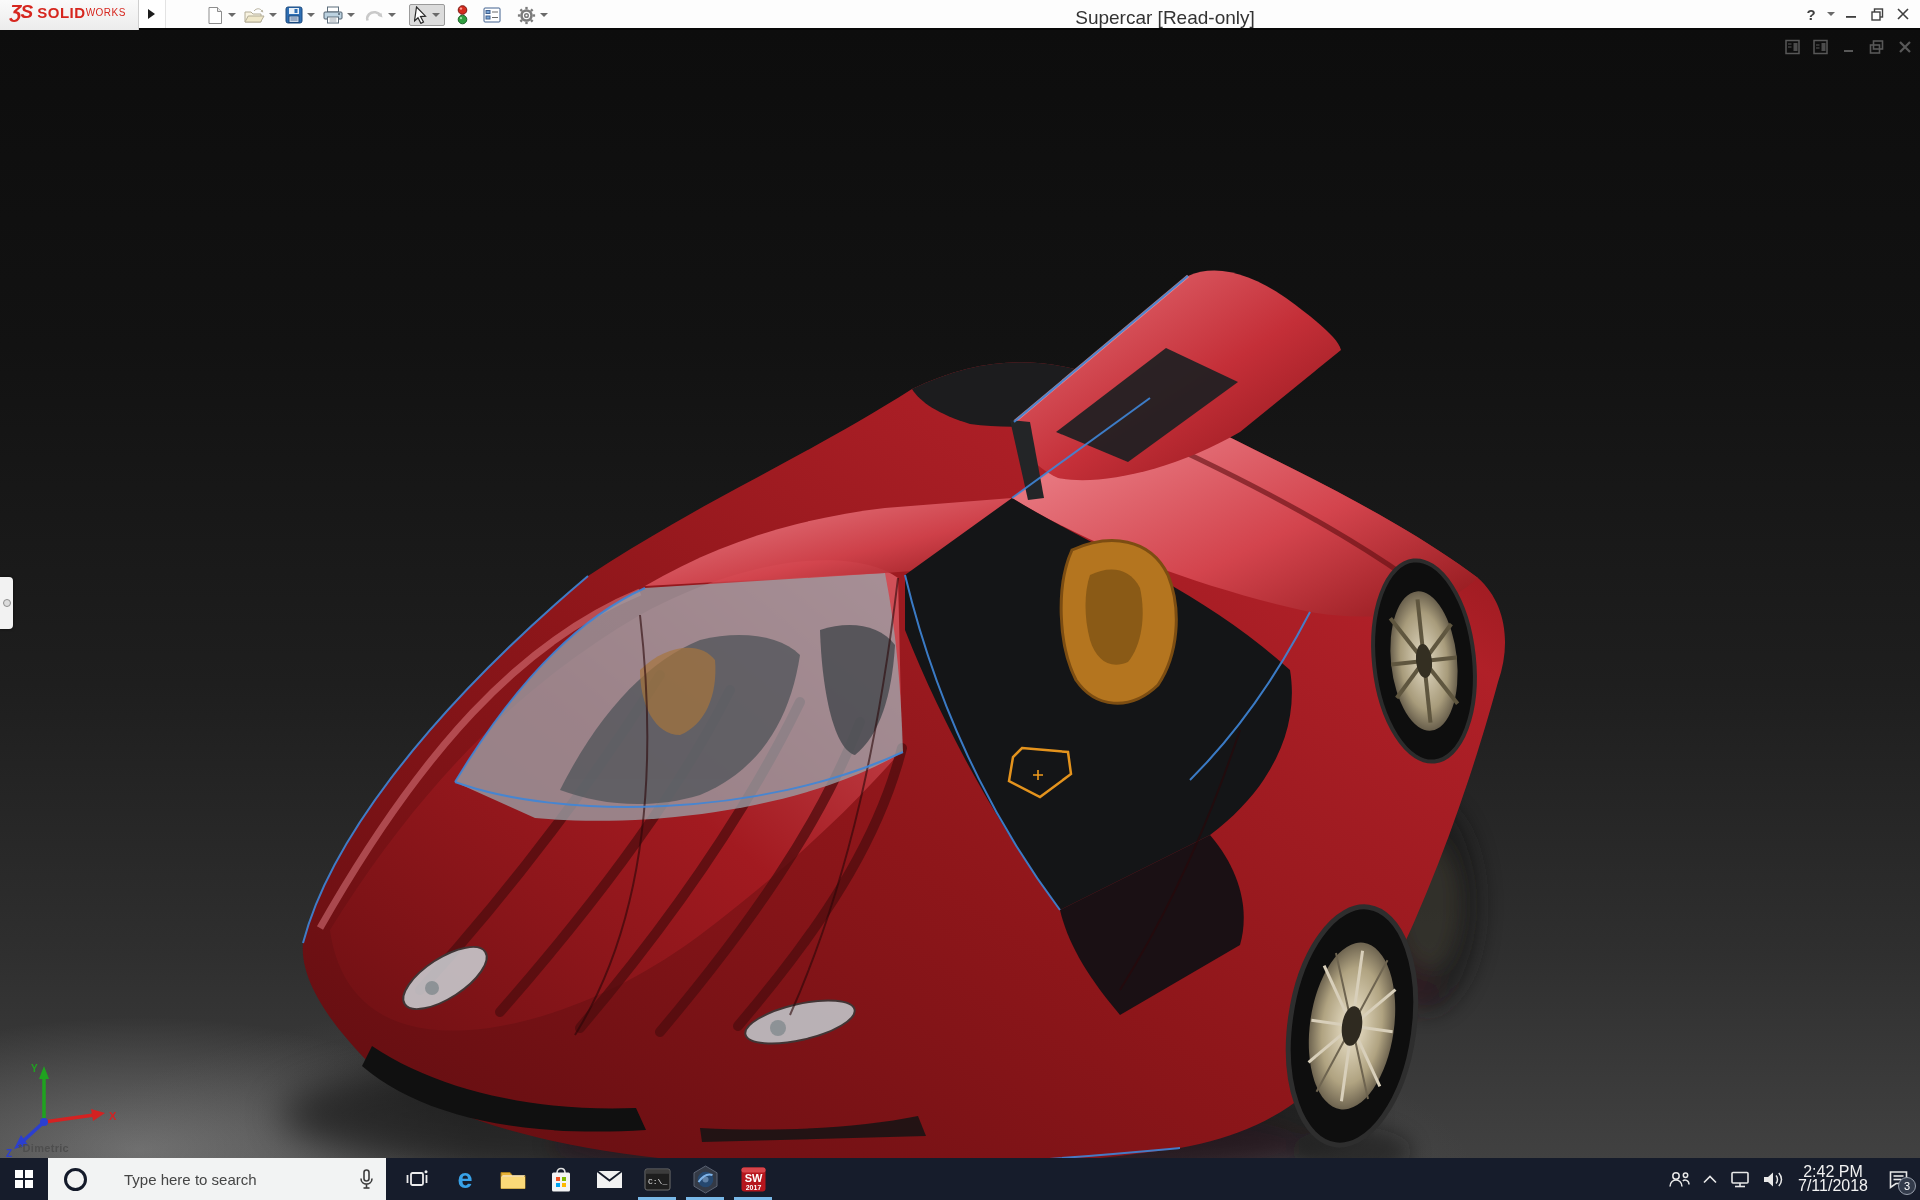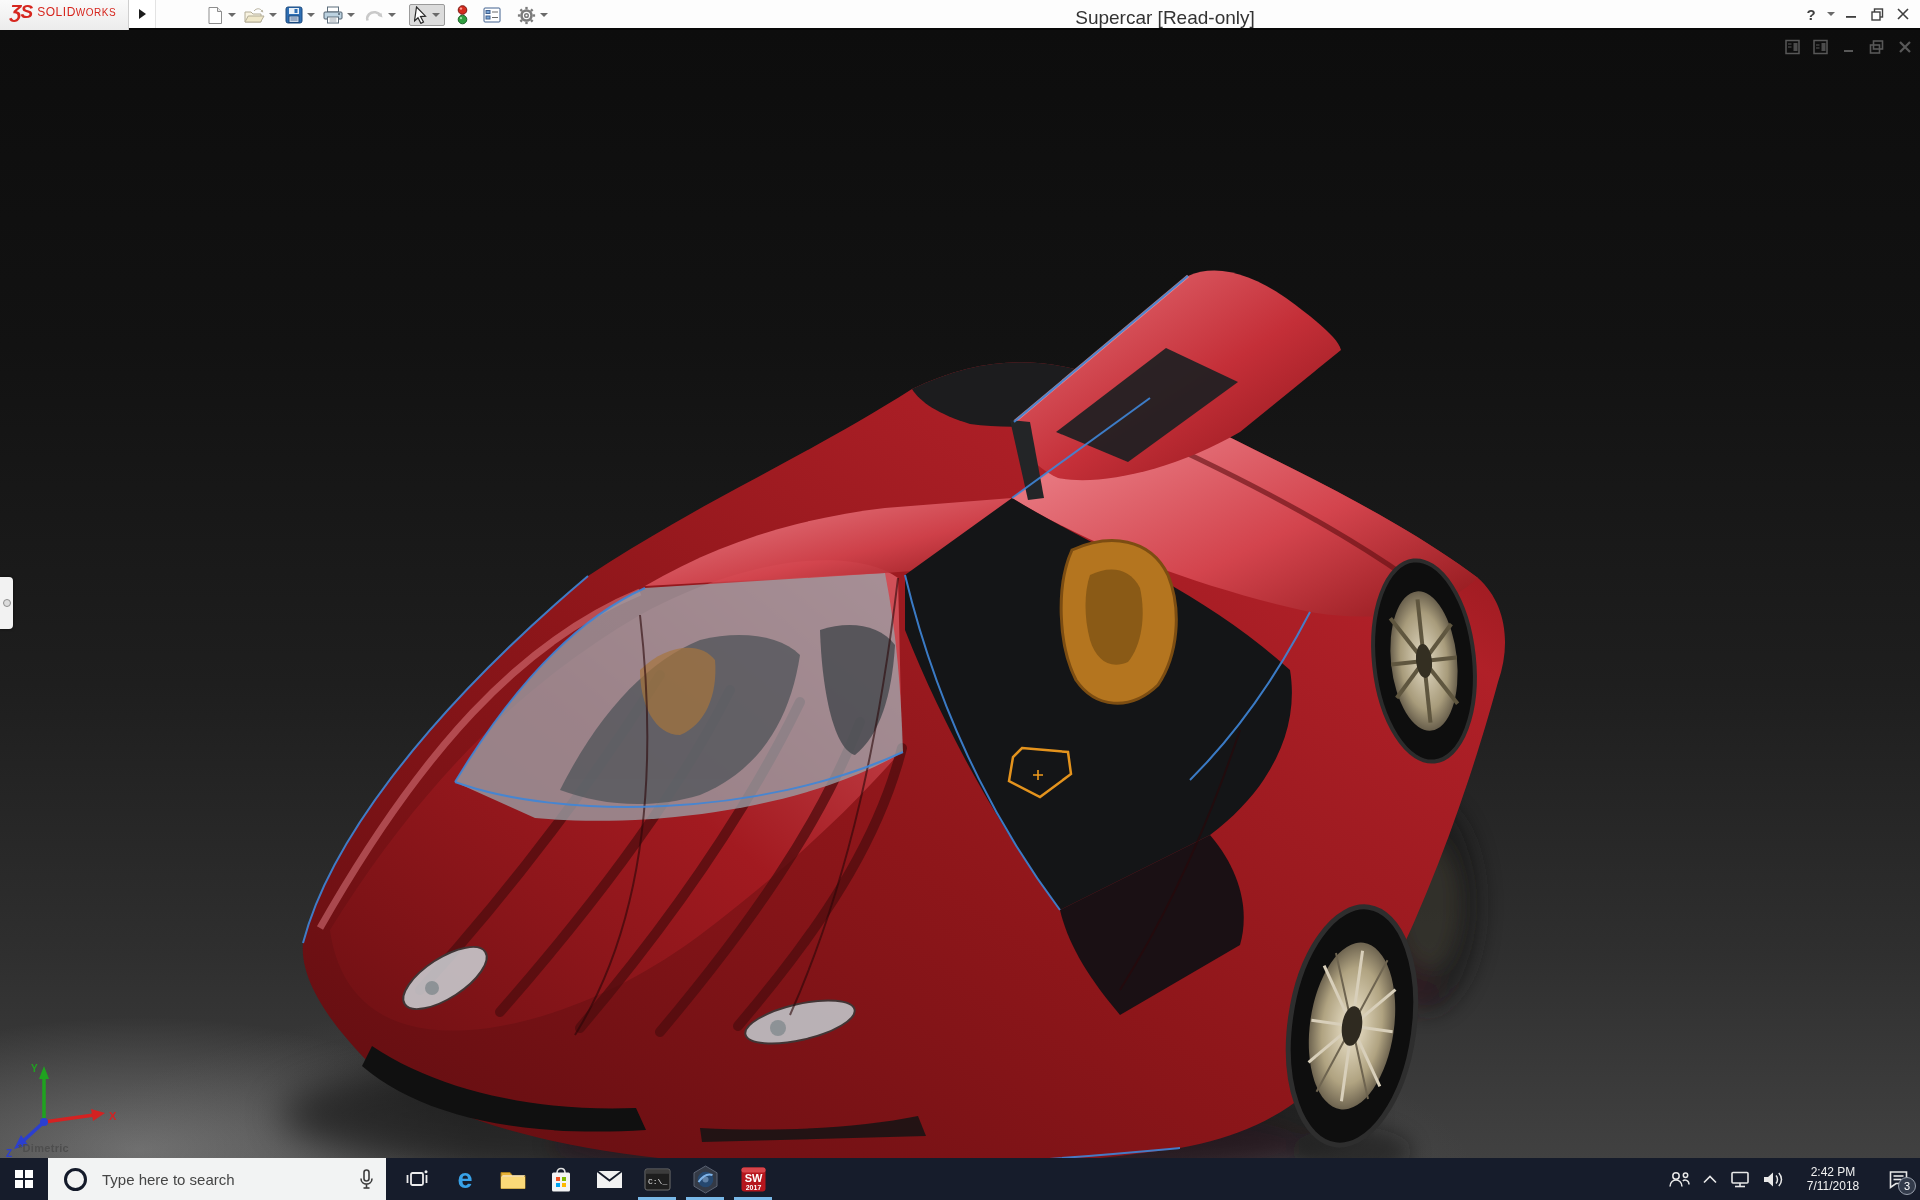--- a/index.html
+++ b/index.html
@@ -5,21 +5,21 @@
   html,body{margin:0;padding:0;background:#000;}
   #screen{position:relative;width:1920px;height:1200px;overflow:hidden;
           font-family:"Liberation Sans",sans-serif;background:#000;}
 
   
   .titlebar{position:absolute;top:0;left:0;width:1920px;height:30px;background:#fdfdfd;
             border-bottom:2px solid #070707;box-sizing:border-box;display:flex;align-items:center;}
   .brand-panel{height:28px;display:flex;align-items:center;padding:0 12px 4px 10px;
                background:linear-gradient(#fbfbfb,#ececec);border-right:1px solid #cfcfcf;}
   .brand-mark{font-style:italic;font-weight:900;font-size:19px;color:#d6261e;letter-spacing:-1px;margin-right:5px;}
-  .brand-bold{font-weight:400;font-size:12px;color:#d6261e;letter-spacing:.5px;}
+  .brand-bold{font-weight:700;font-size:15px;color:#d6261e;letter-spacing:.5px;}
   .brand-light{font-weight:400;font-size:10px;color:#d6261e;letter-spacing:.5px;text-align:right;}
   .flyout-btn{width:26px;height:28px;display:flex;align-items:center;justify-content:center;
               background:#fff;border-right:1px solid #e3e3e3;cursor:pointer;}
   .flyout-tri{width:0;height:0;border-left:7px solid #1c1c1c;border-top:5px solid transparent;border-bottom:5px solid transparent;}
   .tb-icons{position:absolute;left:204px;top:1px;height:28px;display:flex;align-items:center;}
   .tbtn{display:flex;align-items:center;padding:0 3px;margin-right:2px;cursor:pointer;}
   .caret{width:0;height:0;border-left:4px solid transparent;border-right:4px solid transparent;
          border-top:4px solid #6a6a6a;margin-left:4px;}
   .select-btn{background:#dcdcdc;border:1px solid #9b9b9b;border-radius:2px;padding:1px 4px;margin:0 8px 0 8px;}
   .win-title{position:absolute;left:1165px;top:7px;transform:translateX(-50%);
@@ -44,33 +44,33 @@
           border-radius:0 4px 4px 0;box-shadow:0 0 3px rgba(0,0,0,.6);cursor:pointer;}
   .fm-tab::after{content:"";position:absolute;left:3px;top:22px;width:6px;height:6px;border-radius:50%;
                  border:1px solid #8f8f8f;background:#dcdcdc;}
 
   .view-label{position:absolute;left:18px;top:1112px;font-size:11px;font-weight:700;color:#4e4e4e;letter-spacing:.3px;}
   .triad{position:absolute;left:4px;top:1028px;}
 
   
   .taskbar{position:absolute;left:0;top:1158px;width:1920px;height:42px;background:#161c2b;}
   .start-btn{position:absolute;left:0;top:0;width:48px;height:42px;display:flex;align-items:center;justify-content:center;cursor:pointer;}
-  .search-box{position:absolute;left:48px;top:0;width:338px;height:42px;background:#f2f3f3;display:flex;align-items:center;cursor:text;}
+  .search-box{position:absolute;left:48px;top:0;width:338px;height:42px;background:#f2f3f3;display:flex;align-items:center;cursor:text;gap:22px;}
   .cortana{margin-left:16px;width:23px;height:23px;border:3px solid #141a2a;border-radius:50%;box-sizing:border-box;flex:none;}
   .search-input{flex:1;margin-left:13px;border:none;outline:none;background:transparent;
                 font-size:15px;color:#454545;font-family:"Liberation Sans",sans-serif;}
   .search-input::placeholder{color:#454545;opacity:1;}
   .mic{margin-right:12px;flex:none;cursor:pointer;}
   .app-icons{position:absolute;left:393px;top:0;height:42px;display:flex;}
   .app{position:relative;width:48px;height:42px;display:flex;align-items:center;justify-content:center;cursor:pointer;}
   .run-bar{position:absolute;left:5px;bottom:0;width:38px;height:3px;background:#79b8e8;}
   .edge-e{font-weight:700;font-size:27px;color:#38a2e8;line-height:1;}
   .tray{position:absolute;right:0;top:0;height:42px;display:flex;align-items:center;}
   .tray-ic{height:42px;display:flex;align-items:center;justify-content:center;cursor:pointer;}
-  .clock{width:86px;text-align:center;color:#f2f2f2;font-size:12px;line-height:14px;cursor:pointer;}
+  .clock{width:86px;text-align:center;color:#f2f2f2;font-size:16px;line-height:14px;cursor:pointer;}
   .action{position:relative;width:44px;}
   .ac-badge{position:absolute;right:4px;bottom:5px;width:18px;height:18px;border-radius:50%;
             background:#333b4b;border:1px solid #99a0ad;box-sizing:border-box;color:#fff;
             font-size:11px;display:flex;align-items:center;justify-content:center;}
 </style>
 </head>
 <body>
 
 <div id="screen">
 

